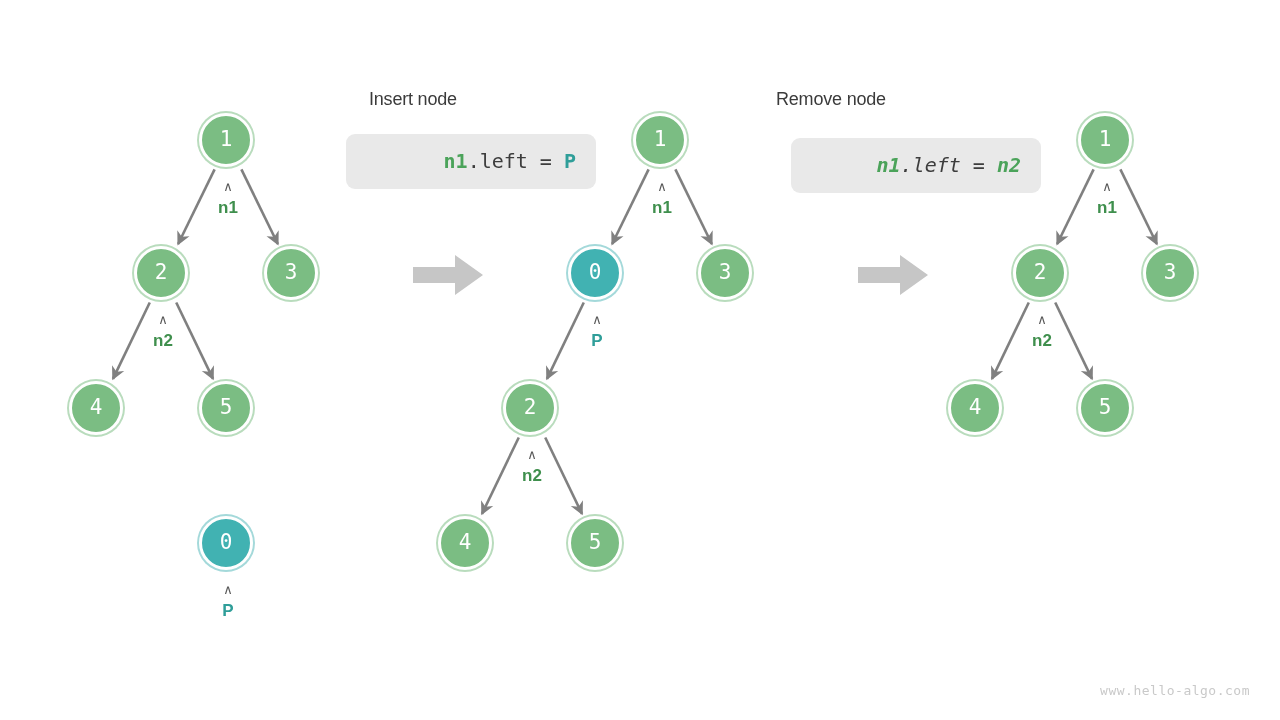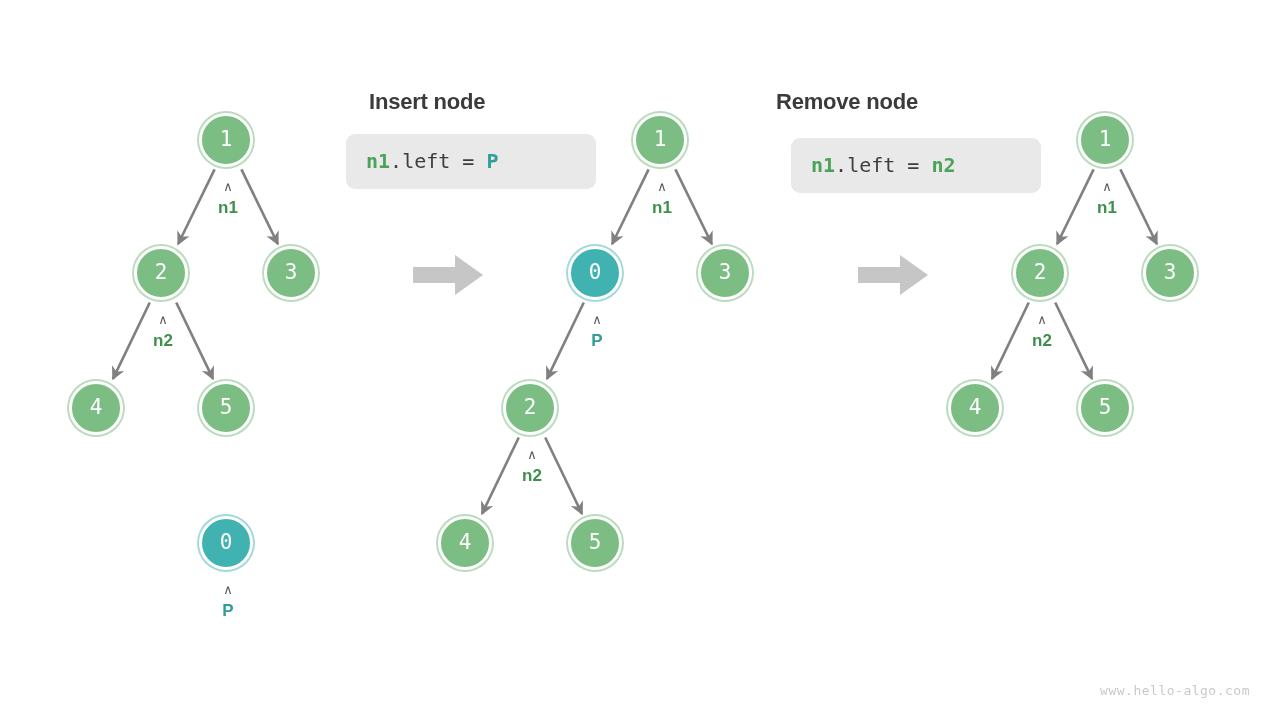--- a/index.html
+++ b/index.html
@@ -29,38 +29,39 @@
     left: 0;
     top: 0;
     width: 1280px;
     height: 720px;
     pointer-events: none;
   }
 
   
   .panel-title {
     position: absolute;
-    font-size: 22px;
-    font-weight: bold;
+    font-size: 18px;
+    font-weight: normal;
     color: #3b3b3b;
     letter-spacing: -0.2px;
     white-space: nowrap;
   }
 
   
   .code-box {
     position: absolute;
     background: #e9e9e9;
     border-radius: 9px;
     padding: 12px 20px;
     font-family: "DejaVu Sans Mono", monospace;
     font-size: 20px;
     line-height: 31px;
     color: #3d3d3d;
     white-space: nowrap;
+    text-align: right;
   }
   .code-line { display: block; }
   .tok-var   { color: #4ba35a; font-weight: bold; }
   .tok-p     { color: #2f9e99; font-weight: bold; }
   .tok-plain { color: #3d3d3d; }
 
   
   .node {
     position: absolute;
     width: 54px;
@@ -210,21 +211,21 @@
       </div>
       <div class="ptr" style="left: 557px; top: 313px; width: 80px;">
         <span class="ptr-caret">∧</span>
         <span class="ptr-name teal">P</span>
       </div>
       <div class="ptr" style="left: 492px; top: 448px; width: 80px;">
         <span class="ptr-caret">∧</span>
         <span class="ptr-name green">n2</span>
       </div>
       <div class="panel-title" style="left: 776px; top: 89px;">Remove node</div>
-      <div class="code-box" style="left: 791px; top: 138px; width: 210px;">
+      <div class="code-box" style="left: 791px; top: 138px; width: 210px; font-style: italic;">
         <span class="code-line"><span class="tok-var">n1</span><span class="tok-plain">.left = </span><span class="tok-var">n2</span></span>
       </div>
       <div class="node green" style="left: 1078px; top: 113px;">
         <span class="node-val">1</span>
       </div>
       <div class="node green" style="left: 1013px; top: 246px;">
         <span class="node-val">2</span>
       </div>
       <div class="node green" style="left: 1143px; top: 246px;">
         <span class="node-val">3</span>

